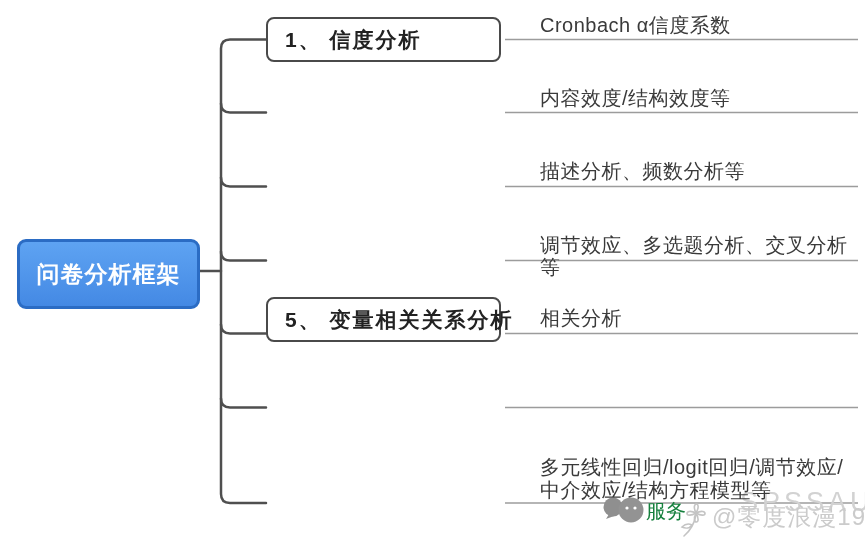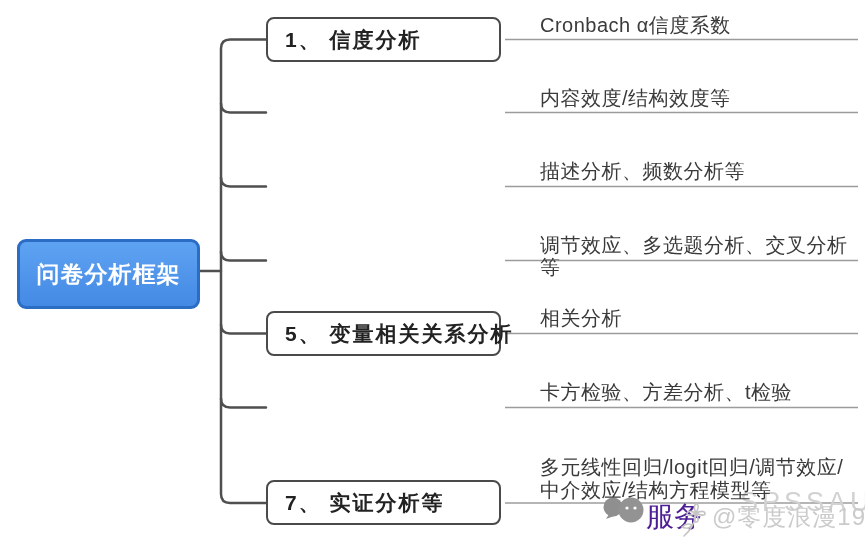--- a/index.html
+++ b/index.html
@@ -9,42 +9,42 @@
   }
   .layer{position:absolute;left:0;top:0;}
   
   .node{
     position:absolute;left:266px;width:235px;height:45px;box-sizing:border-box;
     border:2.5px solid #4a4a4a;border-radius:8px;background:#ffffff;
     display:flex;align-items:center;padding-left:17px;
     font-size:21px;font-weight:bold;color:#222222;letter-spacing:2px;white-space:nowrap;
   }
   .n-b1{top:17px}.n-b2{top:90px}.n-b3{top:164px}.n-b4{top:238px}
-  .n-b5{top:311px}.n-b6{top:385px}.n-b7{top:480px}
+  .n-b5{top:297px}.n-b6{top:385px}.n-b7{top:480px}
   
   .root{
     position:absolute;left:17px;top:239px;width:183px;height:70px;box-sizing:border-box;
     border:3px solid #2b6cc4;border-radius:9px;
     background:linear-gradient(180deg,#5ea3f2 0%,#4489e4 100%);
     color:#ffffff;font-size:23px;font-weight:bold;letter-spacing:1px;
     display:flex;align-items:center;justify-content:center;white-space:nowrap;
   }
   
   .note{
     position:absolute;left:540px;font-size:20px;color:#3a3a3a;line-height:22px;
     white-space:pre-line;letter-spacing:0.5px;
   }
   .t1{top:14px}.t2{top:87px}.t3{top:160px}.t4{top:234px}
   .t5{top:307px}.t6{top:381px}.t7{top:456px;line-height:23px;}
   
   .wm-brand{
     position:absolute;left:740px;top:487px;font-size:27px;color:#d2d2d2;
     letter-spacing:4px;font-weight:400;white-space:nowrap;
   }
-  .wm-prefix{position:absolute;left:646px;top:498px;font-size:28px;color:#4c1d95;white-space:nowrap;}
+  .wm-prefix{position:absolute;left:646px;top:498px;font-size:20px;color:#15803d;white-space:nowrap;}
   .wm-handle{position:absolute;left:712px;top:501px;font-size:24px;color:#cbcbcb;letter-spacing:1px;white-space:nowrap;}
   .wm-logo{position:absolute;left:601px;top:495px;}
   .wm-flower{position:absolute;left:676px;top:493px;}
 </style>
 </head>
 <body>
 
 <div class="stage">
 
   <svg class="layer" width="865" height="537" viewBox="0 0 865 537">
@@ -92,26 +92,22 @@
   <div class="root">
     <span>问卷分析框架</span>
   </div>
 
   <div class="node n-b1">
     <span>1、 信度分析</span>
   </div>
   <div class="node n-b5">
     <span>5、 变量相关关系分析</span>
   </div>
-  <div class="node n-b7">
-    <span>7、 实证分析等</span>
-  </div>
 
   <div class="note t1">Cronbach α信度系数</div>
   <div class="note t2">内容效度/结构效度等</div>
   <div class="note t3">描述分析、频数分析等</div>
   <div class="note t4">调节效应、多选题分析、交叉分析等</div>
   <div class="note t5">相关分析</div>
-  <div class="note t6">卡方检验、方差分析、t检验</div>
   <div class="note t7">多元线性回归/logit回归/调节效应/
 中介效应/结构方程模型等</div>
 
 </div>
 
 </body></html>

